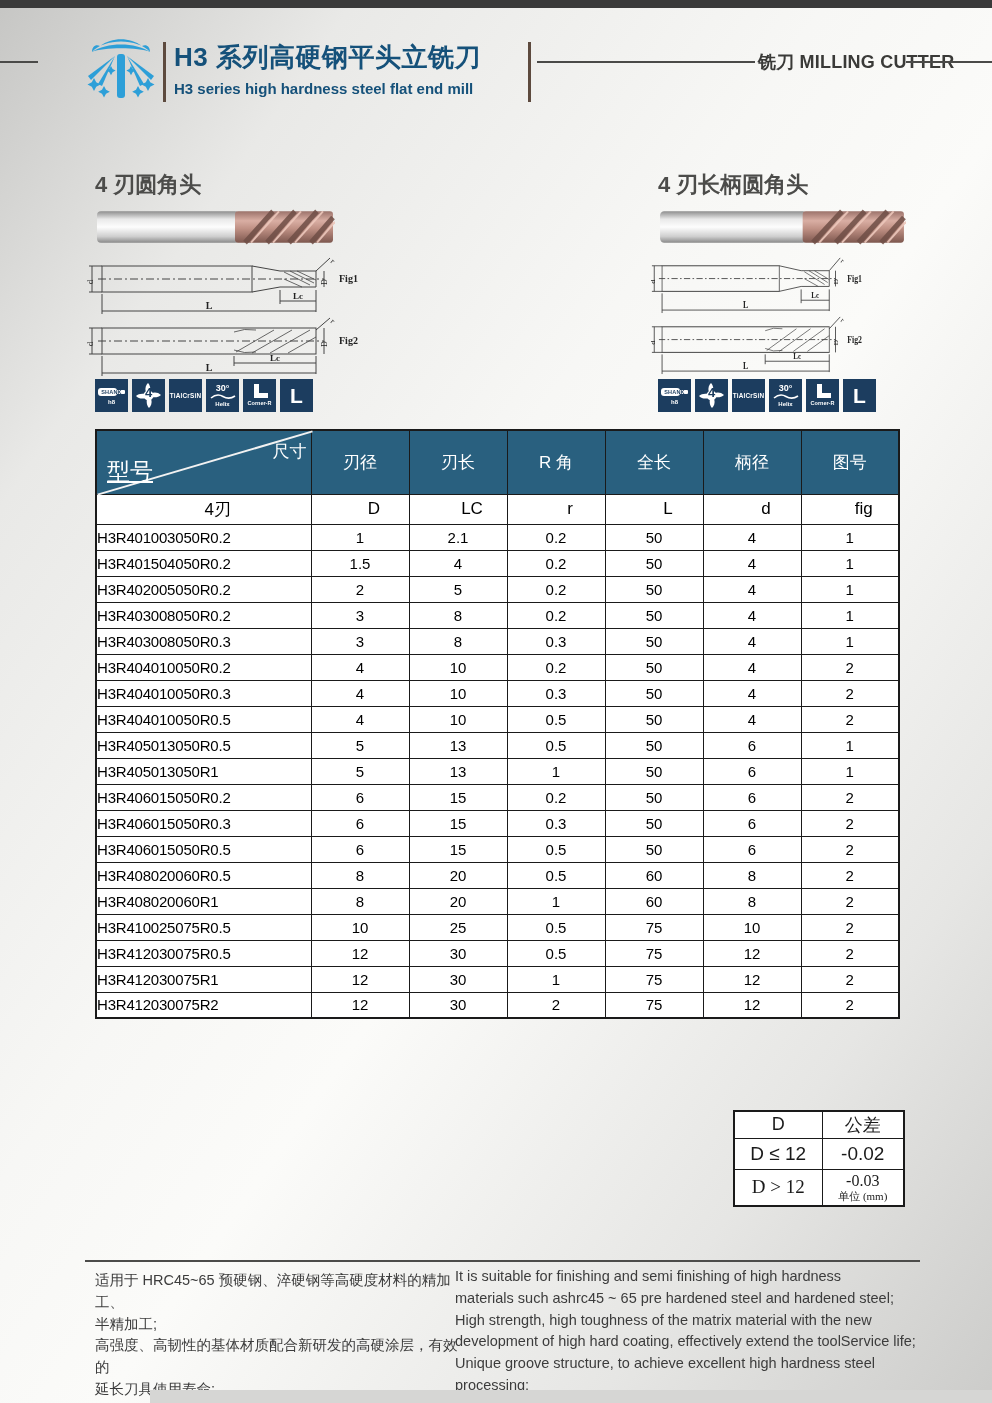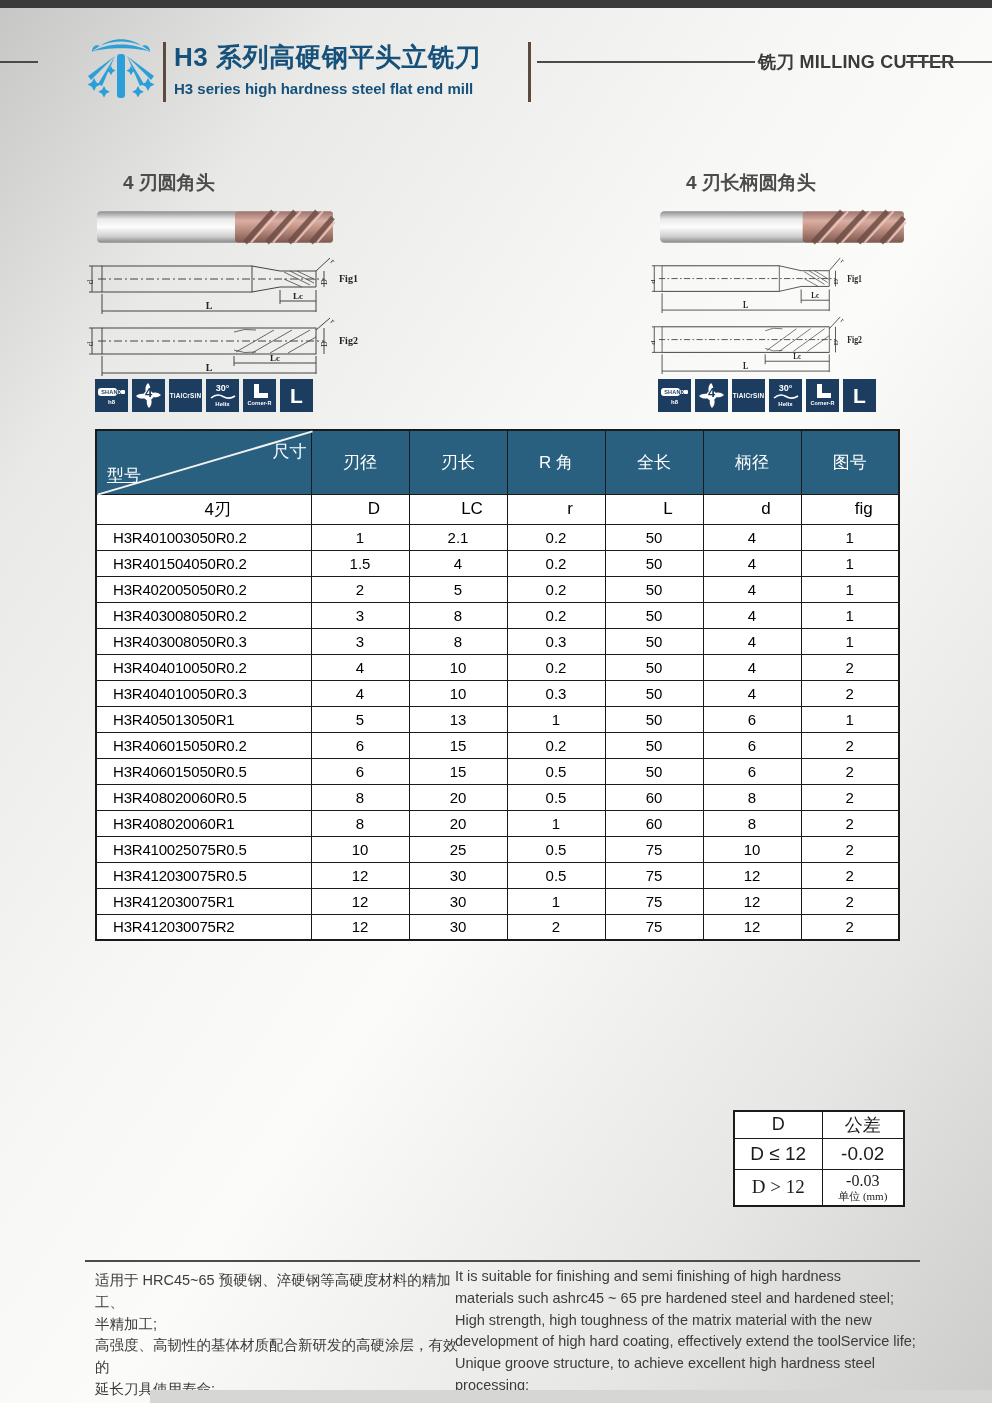--- a/index.html
+++ b/index.html
@@ -19,21 +19,21 @@
   .hdr-vline1 { position:absolute; left:163px; top:42px; width:3px; height:60px; background:#5d4a3e; }
   .hdr-vline2 { position:absolute; left:528px; top:42px; width:3px; height:60px; background:#5d4a3e; }
   .title-zh { position:absolute; left:174px; top:40px; width:350px; font-size:26px; font-weight:bold; color:#15517a; letter-spacing:0.5px; white-space:nowrap; }
   .title-en { position:absolute; left:174px; top:80px; width:354px; font-size:15px; font-weight:bold; color:#15517a; white-space:nowrap; }
   .hdr-line-left { position:absolute; left:0; top:61px; width:38px; height:2px; background:#4a4a48; }
   .hdr-line-mid  { position:absolute; left:537px; top:61px; width:218px; height:2px; background:#4a4a48; }
   .hdr-line-right{ position:absolute; left:906px; top:61px; width:86px; height:2px; background:#4a4a48; }
   .category { position:absolute; left:758px; top:50px; font-size:18px; font-weight:900; color:#3a3a38; letter-spacing:0.2px; white-space:nowrap; }
 
   
-  .sec-title { position:absolute; font-size:19px; font-weight:bold; color:#4c4c4a; white-space:nowrap;margin-left:28px; }
+  .sec-title { position:absolute; font-size:22px; font-weight:bold; color:#4c4c4a; white-space:nowrap; }
   .sec-title.left  { left:95px;  top:170px; }
   .sec-title.right { left:658px; top:170px; }
 
   
   .photo { position:absolute; top:203px; height:48px; }
   .photo.left  { left:95px;  width:240px; }
   .photo.right { left:658px; width:248px; }
   .diagram { position:absolute; }
   .diagram.left  { left:84px;  top:252px; width:320px; height:126px; }
   .diagram.right { left:648px; top:252px; width:250px; height:124px; }
@@ -58,25 +58,25 @@
   .badge .flute-num { position:absolute; left:0; top:6px; width:33px; text-align:center; font-size:13px; font-weight:900; color:#1c3d5f; }
 
   
   .spec-table { position:absolute; left:95px; top:429px; width:803px; border-collapse:collapse; table-layout:fixed; background:#fff; }
   .spec-table col.c-model { width:215px; }
   .spec-table col.c-val   { width:98px; }
   .spec-table th, .spec-table td { border:1px solid #1a1a1a; }
   .spec-table thead th { background:#29607f; color:#fff; font-size:17px; font-weight:normal; height:64px; }
   .corner-cell { position:relative; padding:0; }
   .corner-cell .diag-line { position:absolute; left:-4px; top:31px; width:224px; height:1.5px; background:#f2f2f2; transform:rotate(-16.4deg); }
-  .corner-cell .c-left  { position:absolute; left:10px; bottom:7px; font-size:17px; color:#fff;text-decoration:underline; }
+  .corner-cell .c-left  { position:absolute; left:10px; bottom:7px; font-size:23px; color:#fff;text-decoration:underline; }
   .corner-cell .c-right { position:absolute; right:4px; top:9px; font-size:17px; color:#fff; }
   .spec-table .subheader td { height:30px; font-size:17px; text-align:center; color:#000; background:#fff;padding-left:28px; }
   .spec-table tbody td { height:26px; font-size:15px; color:#000; text-align:center; background:#fff; }
-  .spec-table tbody td.model { text-align:left; padding-left:16px; letter-spacing:-0.2px; }
+  .spec-table tbody td.model { text-align:left; padding-left:0; letter-spacing:-0.2px; }
   .spec-table { border:2px solid #1a1a1a; }
 
   
   .tol-table { position:absolute; left:733px; top:1110px; width:172px; border-collapse:collapse; background:#fff; border:2px solid #1a1a1a; }
   .tol-table td { border:1px solid #1a1a1a; text-align:center; color:#1a1a1a; }
   .tol-table .t-head td { font-size:18px; height:27px; }
   .tol-table .t-r1 td { font-size:19px; height:31px; }
   .tol-table .t-r2 td { font-size:19px; height:37px;font-family:Liberation Serif, serif; }
   .tol-table .t-r2 .tol-small { font-size:16px; line-height:1.1; }
   .tol-table .t-r2 .tol-unit { font-size:11px; line-height:1.1; }
@@ -473,33 +473,60 @@
         <tr>
           <td class="model">H3R404010050R0.3</td>
           <td>4</td>
           <td>10</td>
           <td>0.3</td>
           <td>50</td>
           <td>4</td>
           <td>2</td>
         </tr>
         <tr>
+          <td class="model">H3R404010050R0.5</td>
+          <td>4</td>
+          <td>10</td>
+          <td>0.5</td>
+          <td>50</td>
+          <td>4</td>
+          <td>2</td>
+        </tr>
+        <tr>
+          <td class="model">H3R405013050R0.5</td>
+          <td>5</td>
+          <td>13</td>
+          <td>0.5</td>
+          <td>50</td>
+          <td>6</td>
+          <td>1</td>
+        </tr>
+        <tr>
           <td class="model">H3R405013050R1</td>
           <td>5</td>
           <td>13</td>
           <td>1</td>
           <td>50</td>
           <td>6</td>
           <td>1</td>
         </tr>
         <tr>
           <td class="model">H3R406015050R0.2</td>
           <td>6</td>
           <td>15</td>
           <td>0.2</td>
+          <td>50</td>
+          <td>6</td>
+          <td>2</td>
+        </tr>
+        <tr>
+          <td class="model">H3R406015050R0.3</td>
+          <td>6</td>
+          <td>15</td>
+          <td>0.3</td>
           <td>50</td>
           <td>6</td>
           <td>2</td>
         </tr>
         <tr>
           <td class="model">H3R406015050R0.5</td>
           <td>6</td>
           <td>15</td>
           <td>0.5</td>
           <td>50</td>

